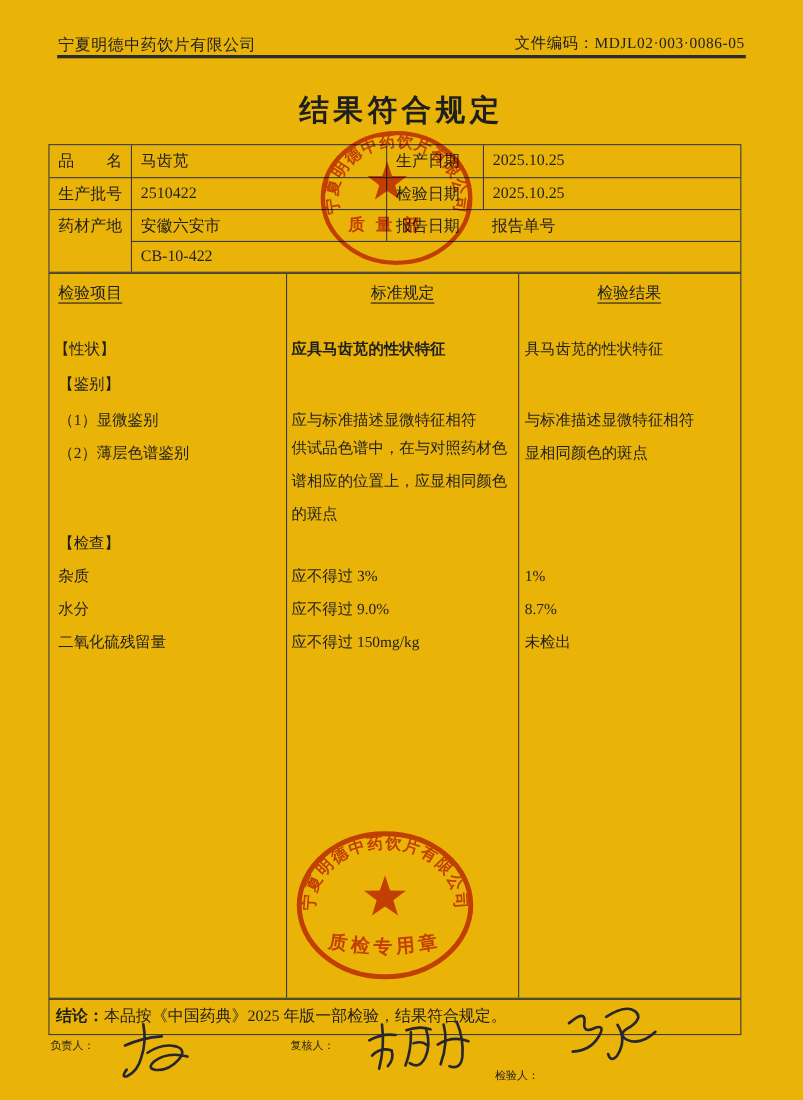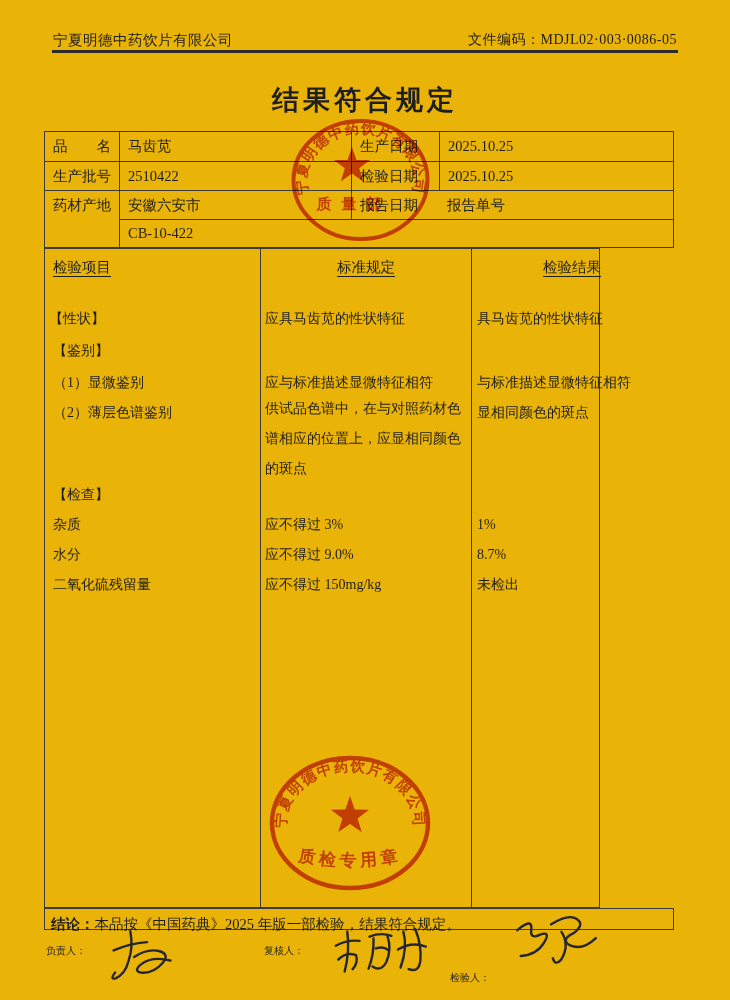--- a/index.html
+++ b/index.html
@@ -19,30 +19,30 @@
     border:1.6px solid #3c3c3c; display:grid;
     grid-template-columns:74px 232px 88px auto; grid-template-rows:29px 29px 29px 28px;
     font-size:14.5px; }
   .info-table > div { border-left:1.2px solid #3c3c3c; border-top:1.2px solid #3c3c3c;
     display:flex; align-items:center; padding-left:8px; white-space:nowrap; }
   .info-table > div.c1 { border-left:none; }
   .info-table > div.r1 { border-top:none; }
   .info-table > div.span3 { grid-column:2 / 5; }
 
   
-  .main-table { position:absolute; left:44px; top:248px; width:556px; height:660px;
+  .main-table { position:absolute; left:44px; top:248px; width:630px; height:660px;
     border:1.6px solid #3c3c3c; font-size:14px; }
   .vline { position:absolute; top:0; bottom:0; width:1.2px; background:#3c3c3c; }
   .vline.v1 { left:215px; } .vline.v2 { left:426px; }
   .cellline { position:absolute; line-height:20px; white-space:nowrap; }
   .col-head { text-decoration:underline; text-underline-offset:4px; font-size:14.5px; }
   .wrapblock { position:absolute; line-height:30px; white-space:normal; width:200px; }
 
   
-  .conclusion { position:absolute; left:44px; top:908px; width:630px; height:22px;
+  .conclusion { position:absolute; left:44px; top:908px; width:630px; height:33px;
     border:1.6px solid #3c3c3c; font-size:14.5px; line-height:30px; padding-left:6px; white-space:nowrap; }
   .conclusion .b { font-weight:bold; }
   .sig-label { position:absolute; top:944px; font-size:10px; white-space:nowrap; }
 
   
   .stamp { position:absolute; mix-blend-mode:multiply; opacity:0.85; pointer-events:none; }
   .stamp text { font-family:"Liberation Serif","DejaVu Serif",serif; fill:#cc3b30; }
   .signature { position:absolute; pointer-events:none; }
   .signature path { stroke:#26262e; stroke-width:2.4; fill:none; stroke-linecap:round; stroke-linejoin:round; }
 </style>
@@ -78,21 +78,21 @@
 
   <div class="main-table">
     <div class="vline v1"></div>
     <div class="vline v2"></div>
 
     <div class="cellline col-head" style="left:8px; top:8px;">检验项目</div>
     <div class="cellline col-head" style="left:216px; top:8px; width:210px; text-align:center;">标准规定</div>
     <div class="cellline col-head" style="left:427px; top:8px; width:200px; text-align:center;">检验结果</div>
 
     <div class="cellline" style="left:4px;   top:60px;">【性状】</div>
-    <div class="cellline" style="left:220px; top:60px;">应具马齿苋的性状特征</div>
+    <div class="cellline" style="left:220px; top:60px;font-weight:bold;">应具马齿苋的性状特征</div>
     <div class="cellline" style="left:432px; top:60px;">具马齿苋的性状特征</div>
 
     <div class="cellline" style="left:8px; top:92px;">【鉴别】</div>
 
     <div class="cellline" style="left:8px;   top:124px;">（1）显微鉴别</div>
     <div class="cellline" style="left:220px; top:124px;">应与标准描述显微特征相符</div>
     <div class="cellline" style="left:432px; top:124px;">与标准描述显微特征相符</div>
 
     <div class="cellline" style="left:8px; top:154px;">（2）薄层色谱鉴别</div>
     <div class="wrapblock" style="left:220px; top:145px;">供试品色谱中，在与对照药材色谱相应的位置上，应显相同颜色的斑点</div>

